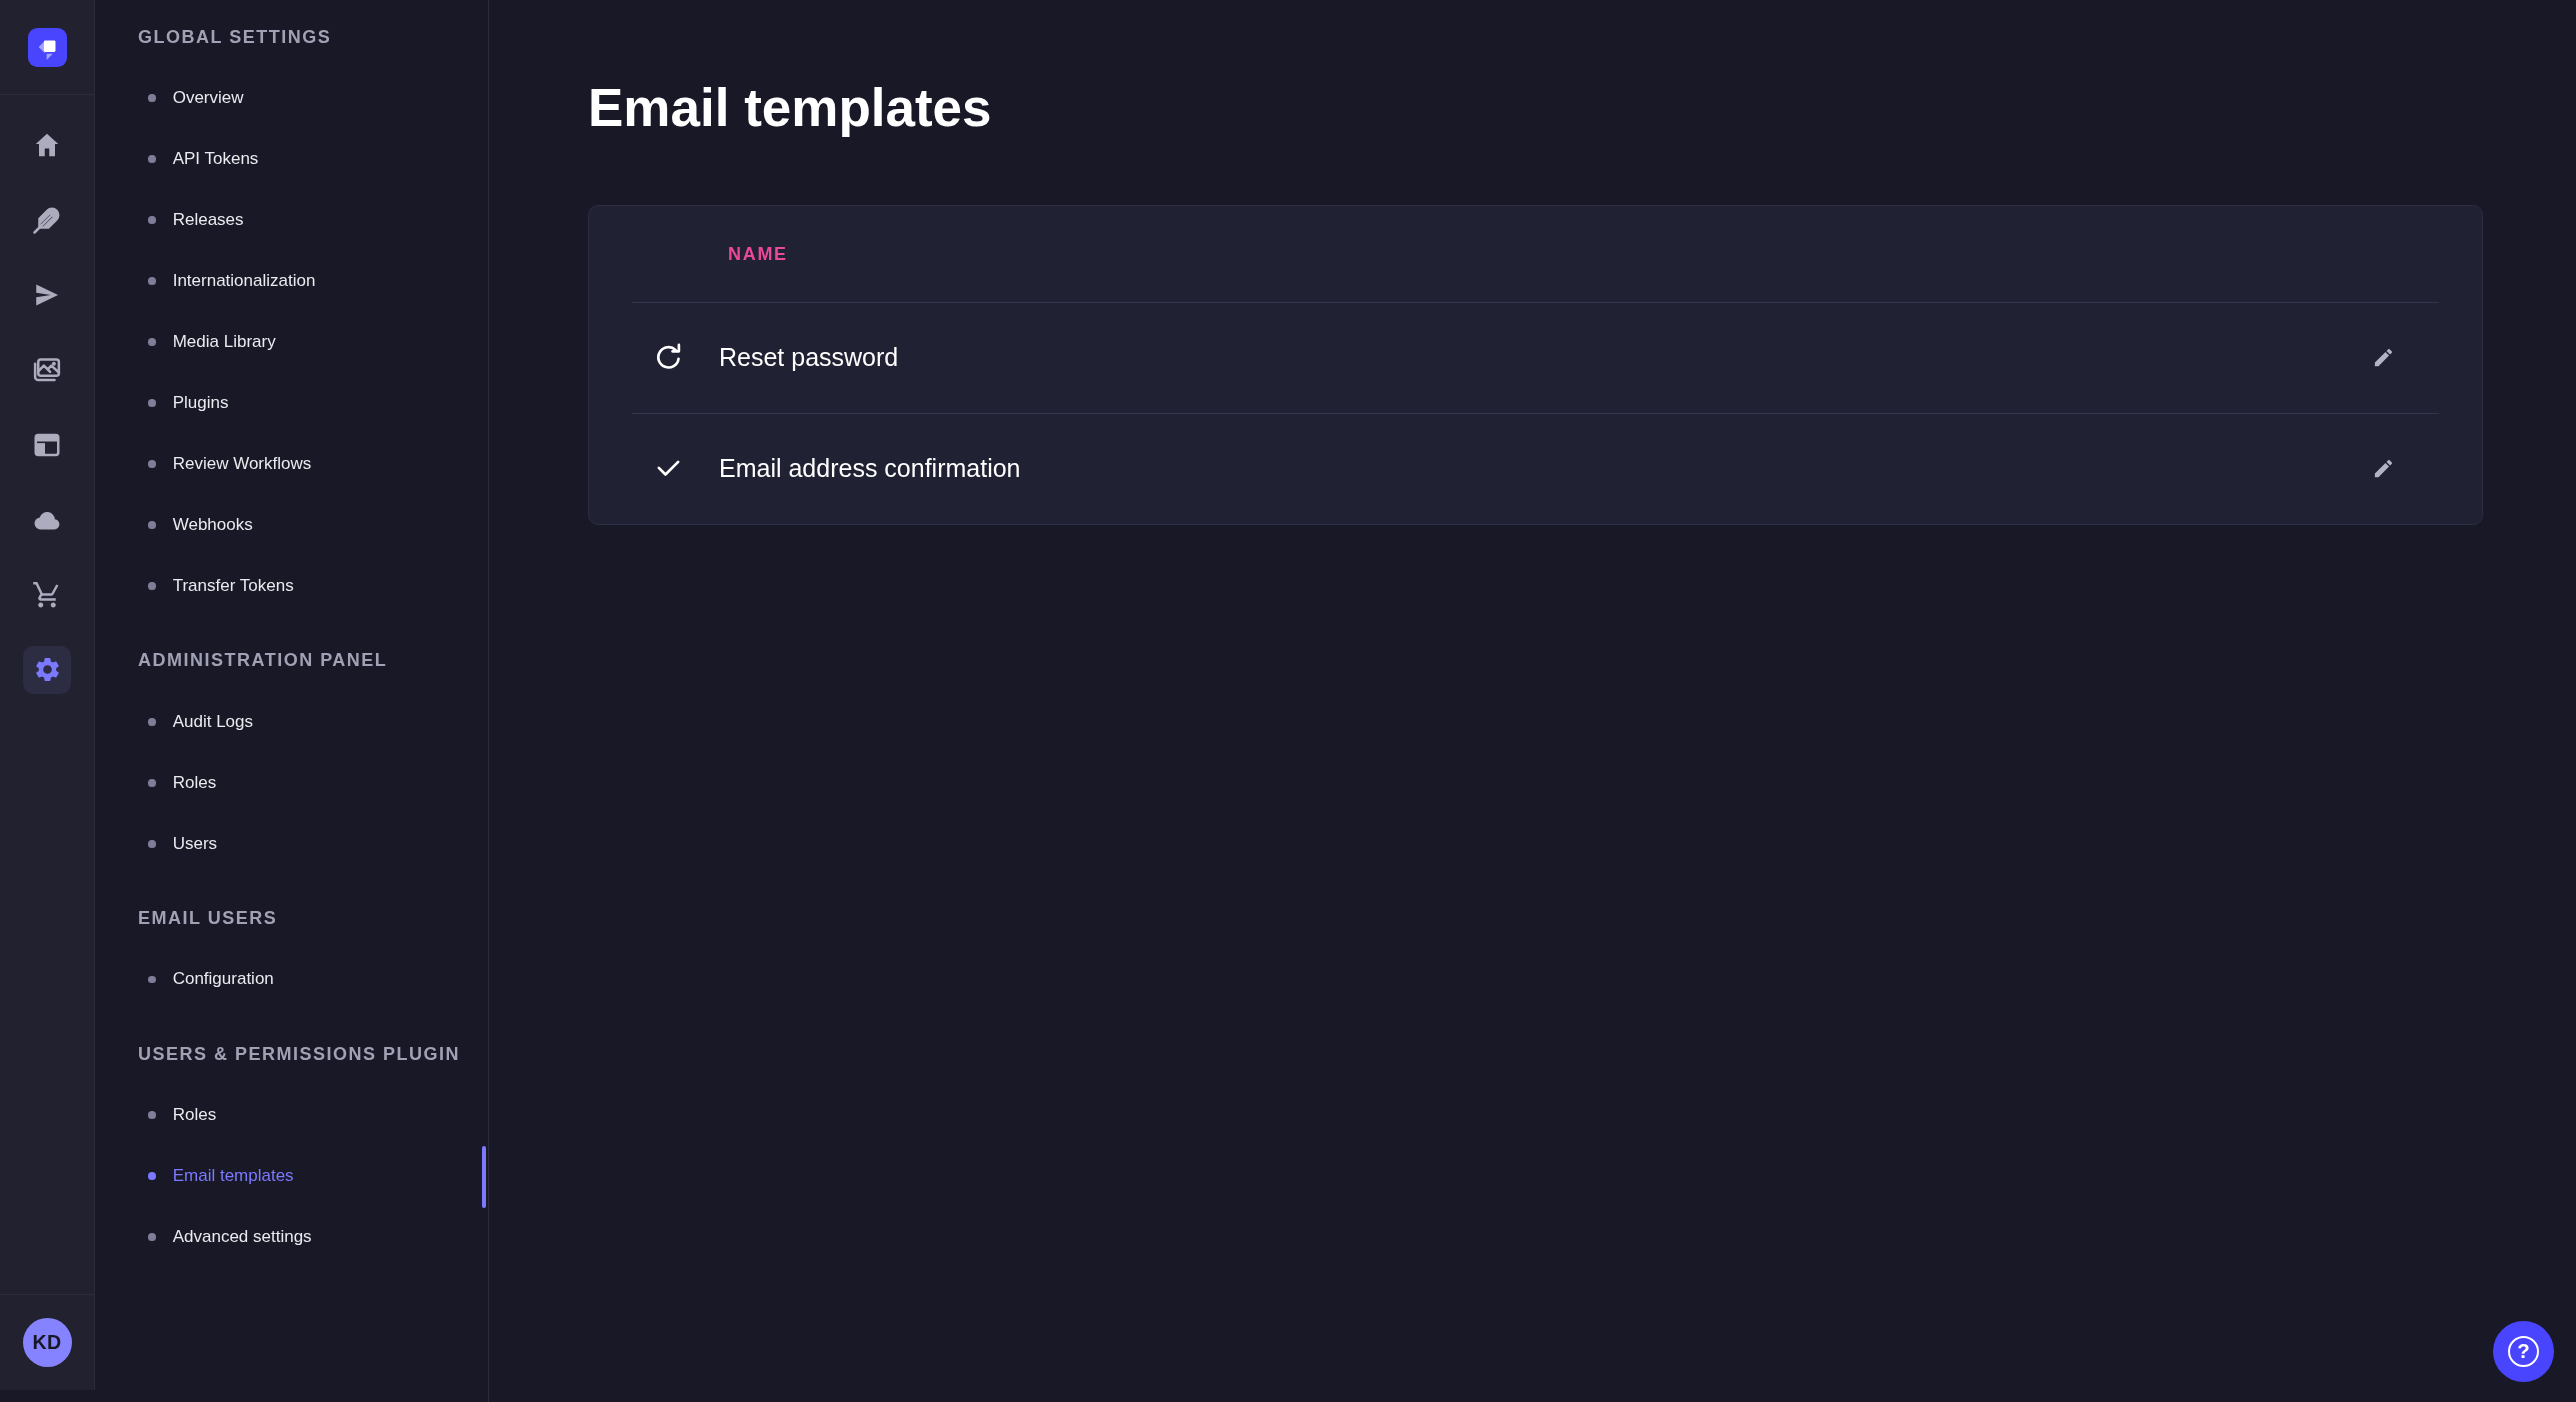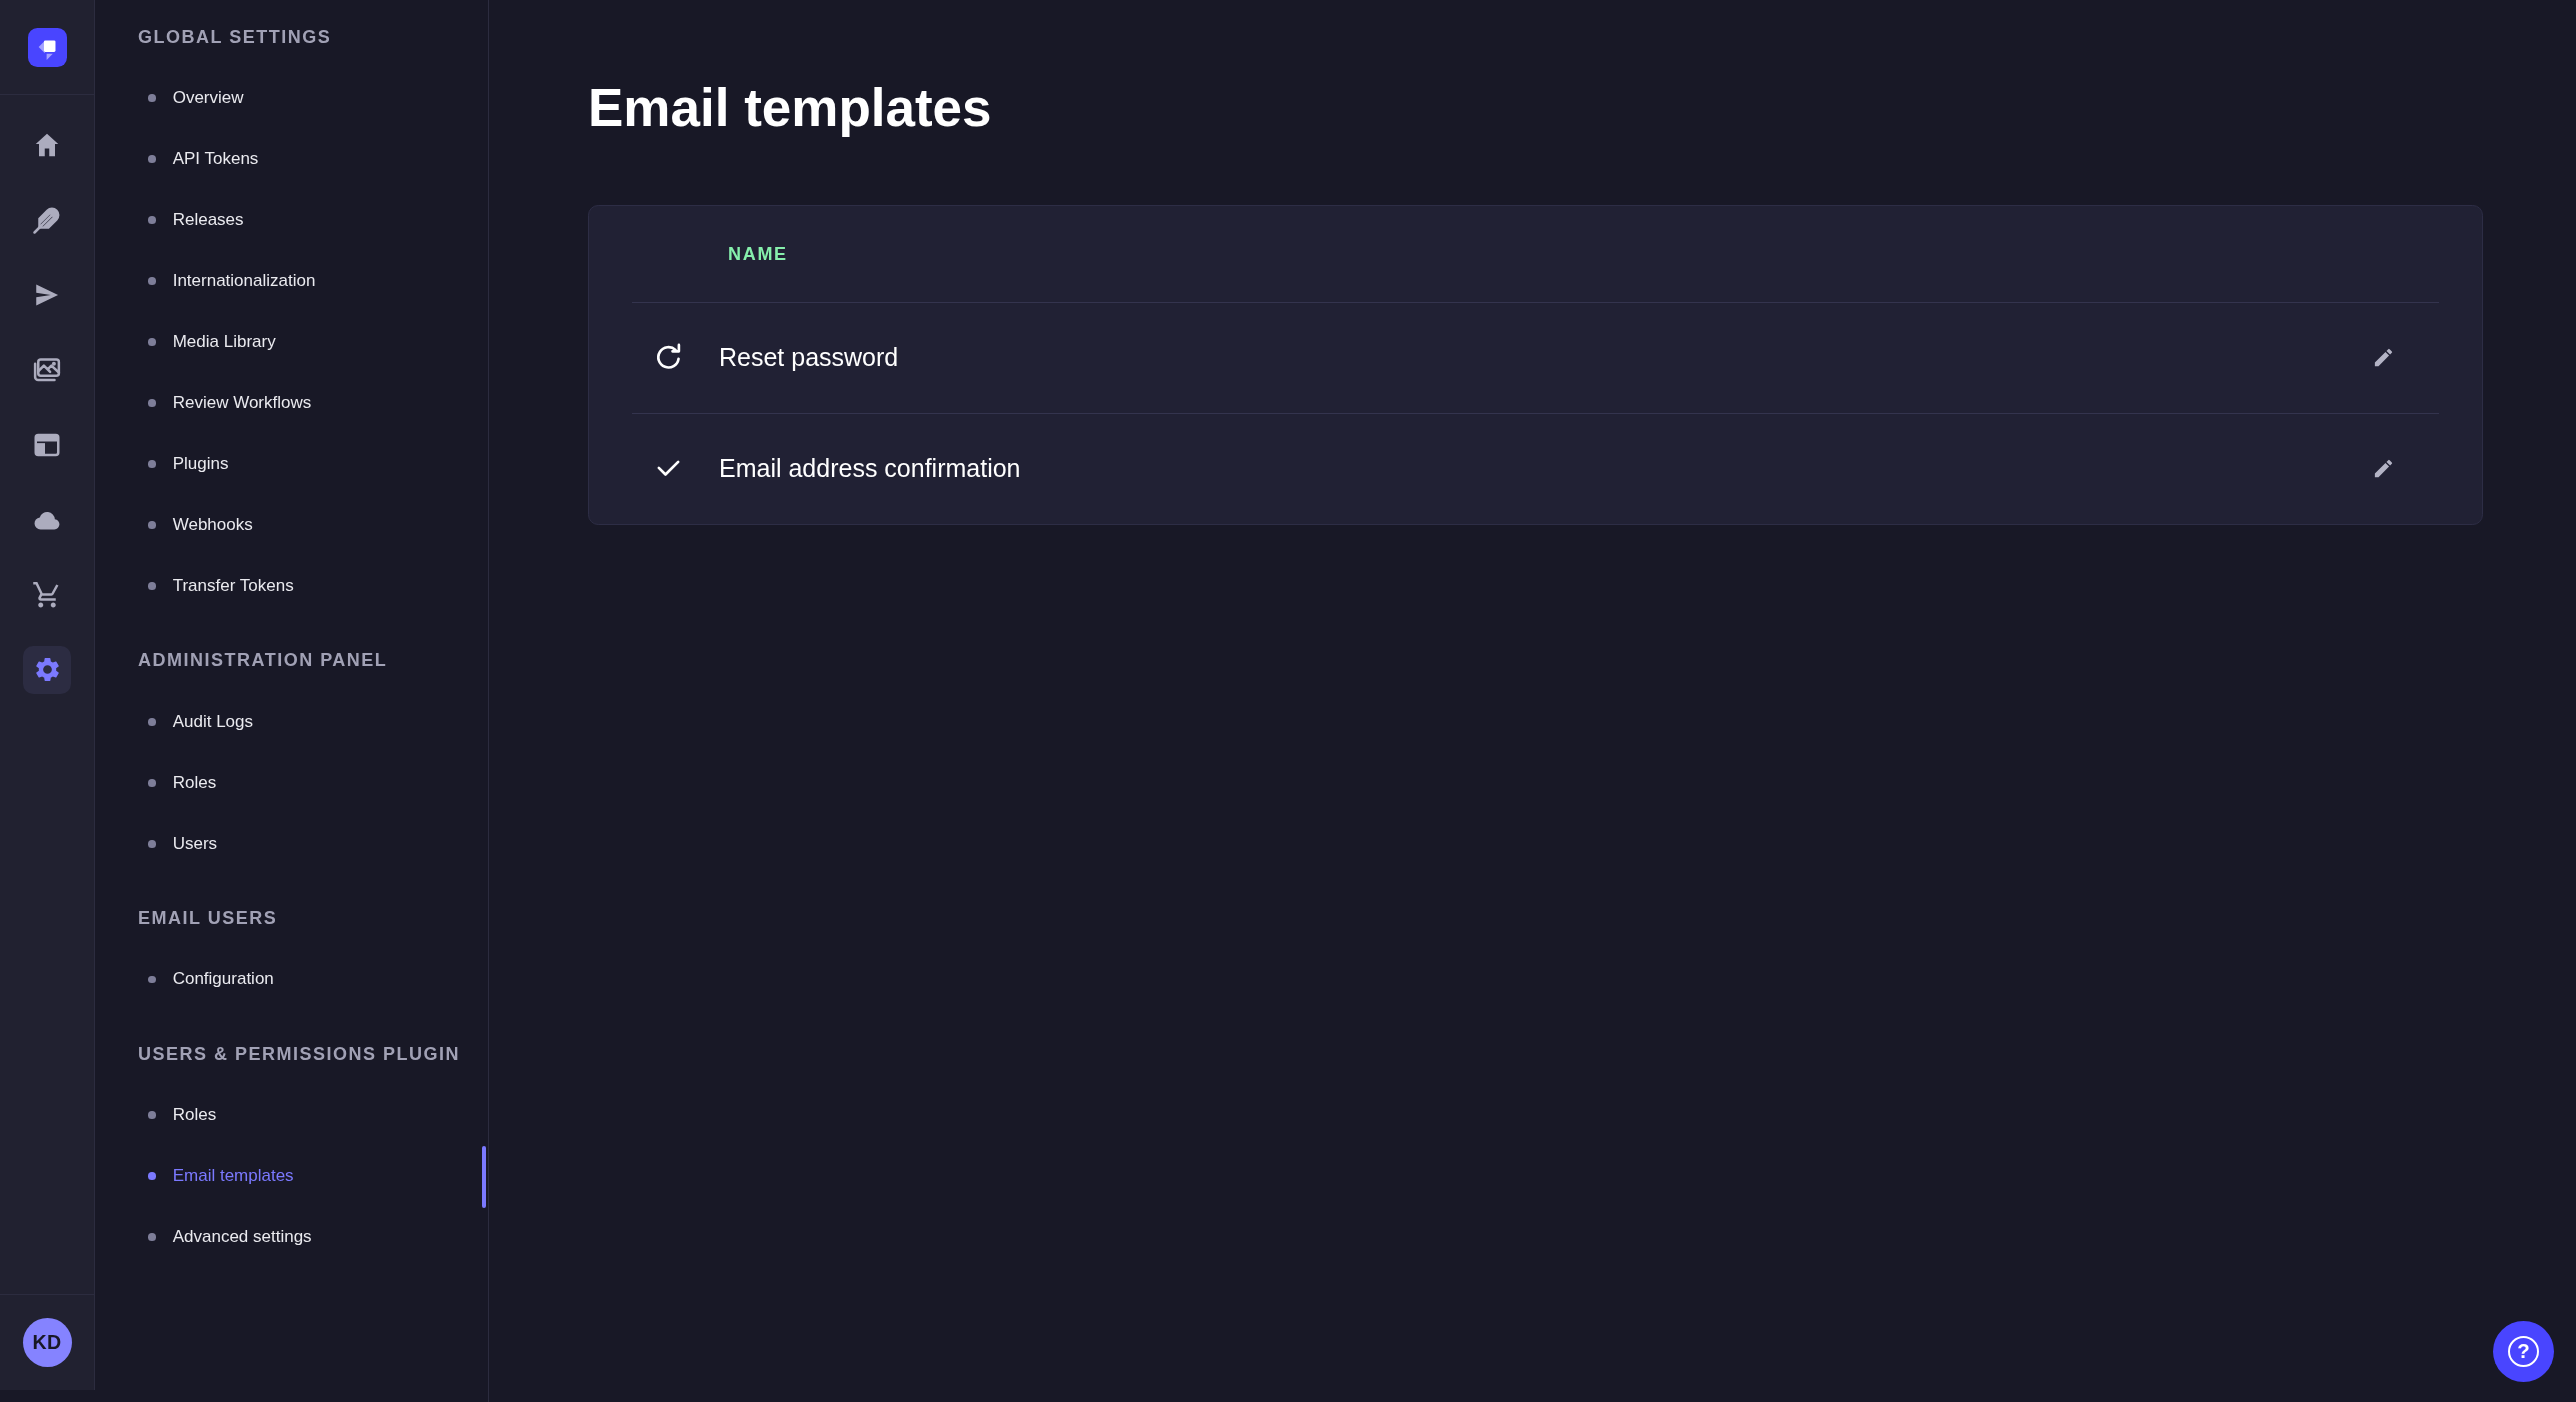--- a/index.html
+++ b/index.html
@@ -86,21 +86,21 @@
     padding:75px 95px 0 97px;
   }
   .page-title { font-size:53px; line-height:65px; font-weight:700; color:#ffffff; }
 
   .card {
     margin-top:65px; width:1895px; background:#212134;
     border:0.9px solid #2d2d45; border-radius:10.2px;
   }
   .thead { height:96px; display:flex; align-items:center; padding-left:139px; }
   .col-h {
-    font-size:18px; font-weight:700; letter-spacing:1.7px; color:#86efac;
+    font-size:18px; font-weight:700; letter-spacing:1.7px; color:#ec4899;
   }
   .tdivider { height:0.9px; background:#34344e; margin:0 43px 0 43px; }
   .trow {
     height:110px; display:flex; align-items:center; padding-left:63px; cursor:pointer;
   }
   .row-icon { width:32px; height:32px; flex:none; display:flex; align-items:center; justify-content:center; }
   .row-icon svg { width:29px; height:29px; stroke:#ffffff; fill:none; stroke-width:2.2; stroke-linecap:round; stroke-linejoin:round; }
   .row-label { margin-left:35px; font-size:25px; color:#ffffff; }
   .row-spacer { flex:1; }
   .edit-btn {
@@ -210,25 +210,25 @@
     <div class="snav-item">
       <span class="dot"></span>
       <span>Internationalization</span>
     </div>
     <div class="snav-item">
       <span class="dot"></span>
       <span>Media Library</span>
     </div>
     <div class="snav-item">
       <span class="dot"></span>
+      <span>Plugins</span>
+    </div>
+    <div class="snav-item">
+      <span class="dot"></span>
       <span>Review Workflows</span>
-    </div>
-    <div class="snav-item">
-      <span class="dot"></span>
-      <span>Plugins</span>
     </div>
     <div class="snav-item">
       <span class="dot"></span>
       <span>Webhooks</span>
     </div>
     <div class="snav-item">
       <span class="dot"></span>
       <span>Transfer Tokens</span>
     </div>
   </div>

